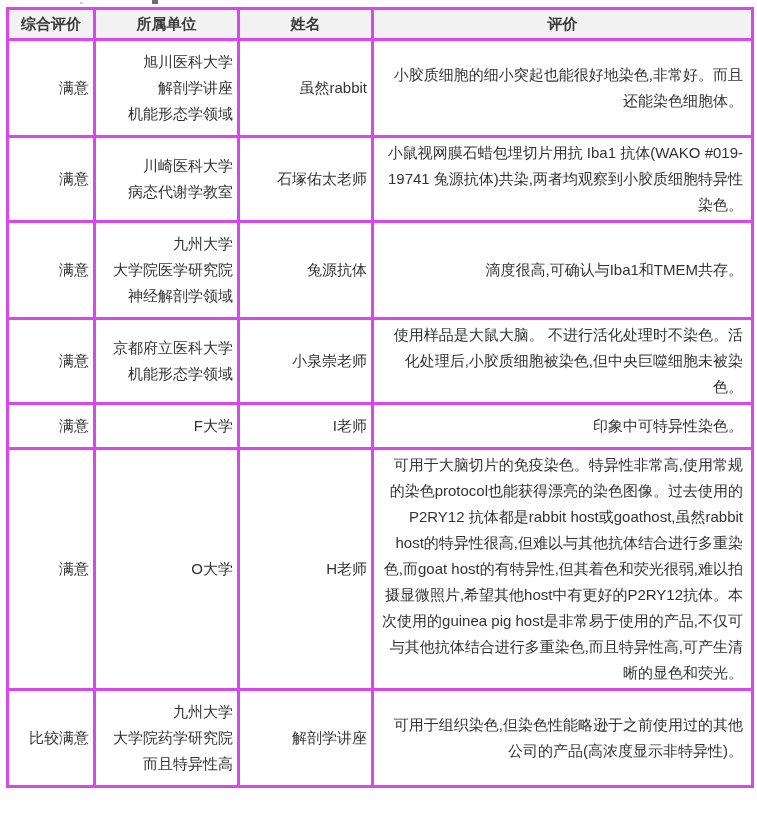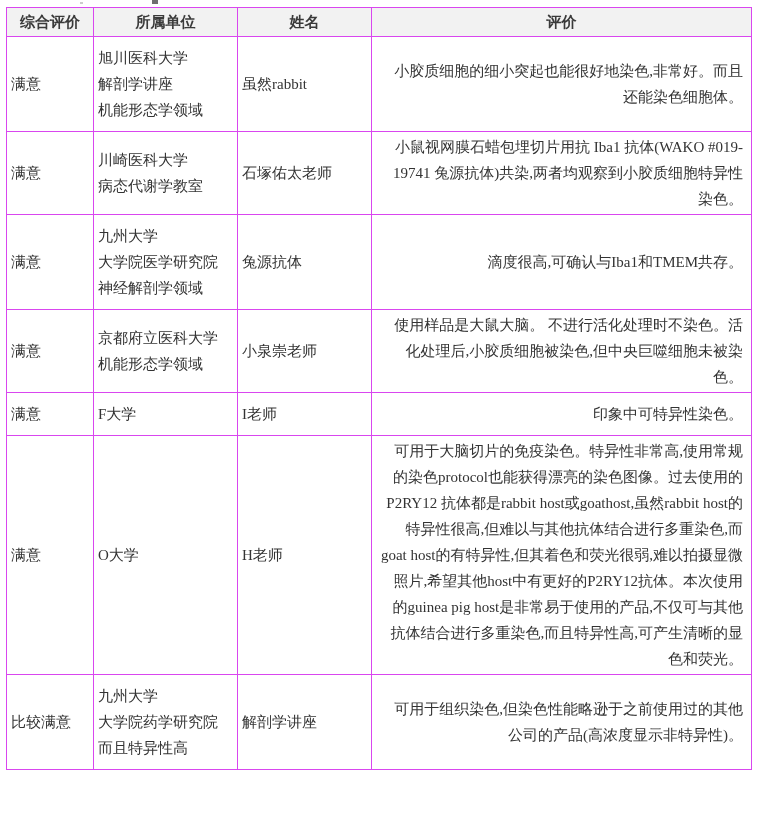--- a/index.html
+++ b/index.html
@@ -39,36 +39,35 @@
   table.review-table {
     position: absolute;
     left: 6px;
     top: 7px;
     width: 745px;
     border-collapse: collapse;
     table-layout: fixed;
     font-size: 15px;
   }
   .review-table th, .review-table td {
-    border: 1px solid #d946ef;
+    border: 3px solid #d946ef;
     line-height: 26px;
     vertical-align: middle;
     padding: 2px 8px;
     word-break: break-word;
-    font-family: Liberation Serif, serif;
   }
   .review-table thead th {
     background: #f2f2f2;
     font-weight: bold;
     text-align: center;
     color: #3a3a3a;
     padding: 1px 4px;
   }
   .review-table td.c-center {
-    text-align: left;
+    text-align: right;
     padding: 8px 4px;
   }
   .review-table td.c-left {
     text-align: right;
   }
 </style>
 </head>
 <body>
 
 <div class="page">

